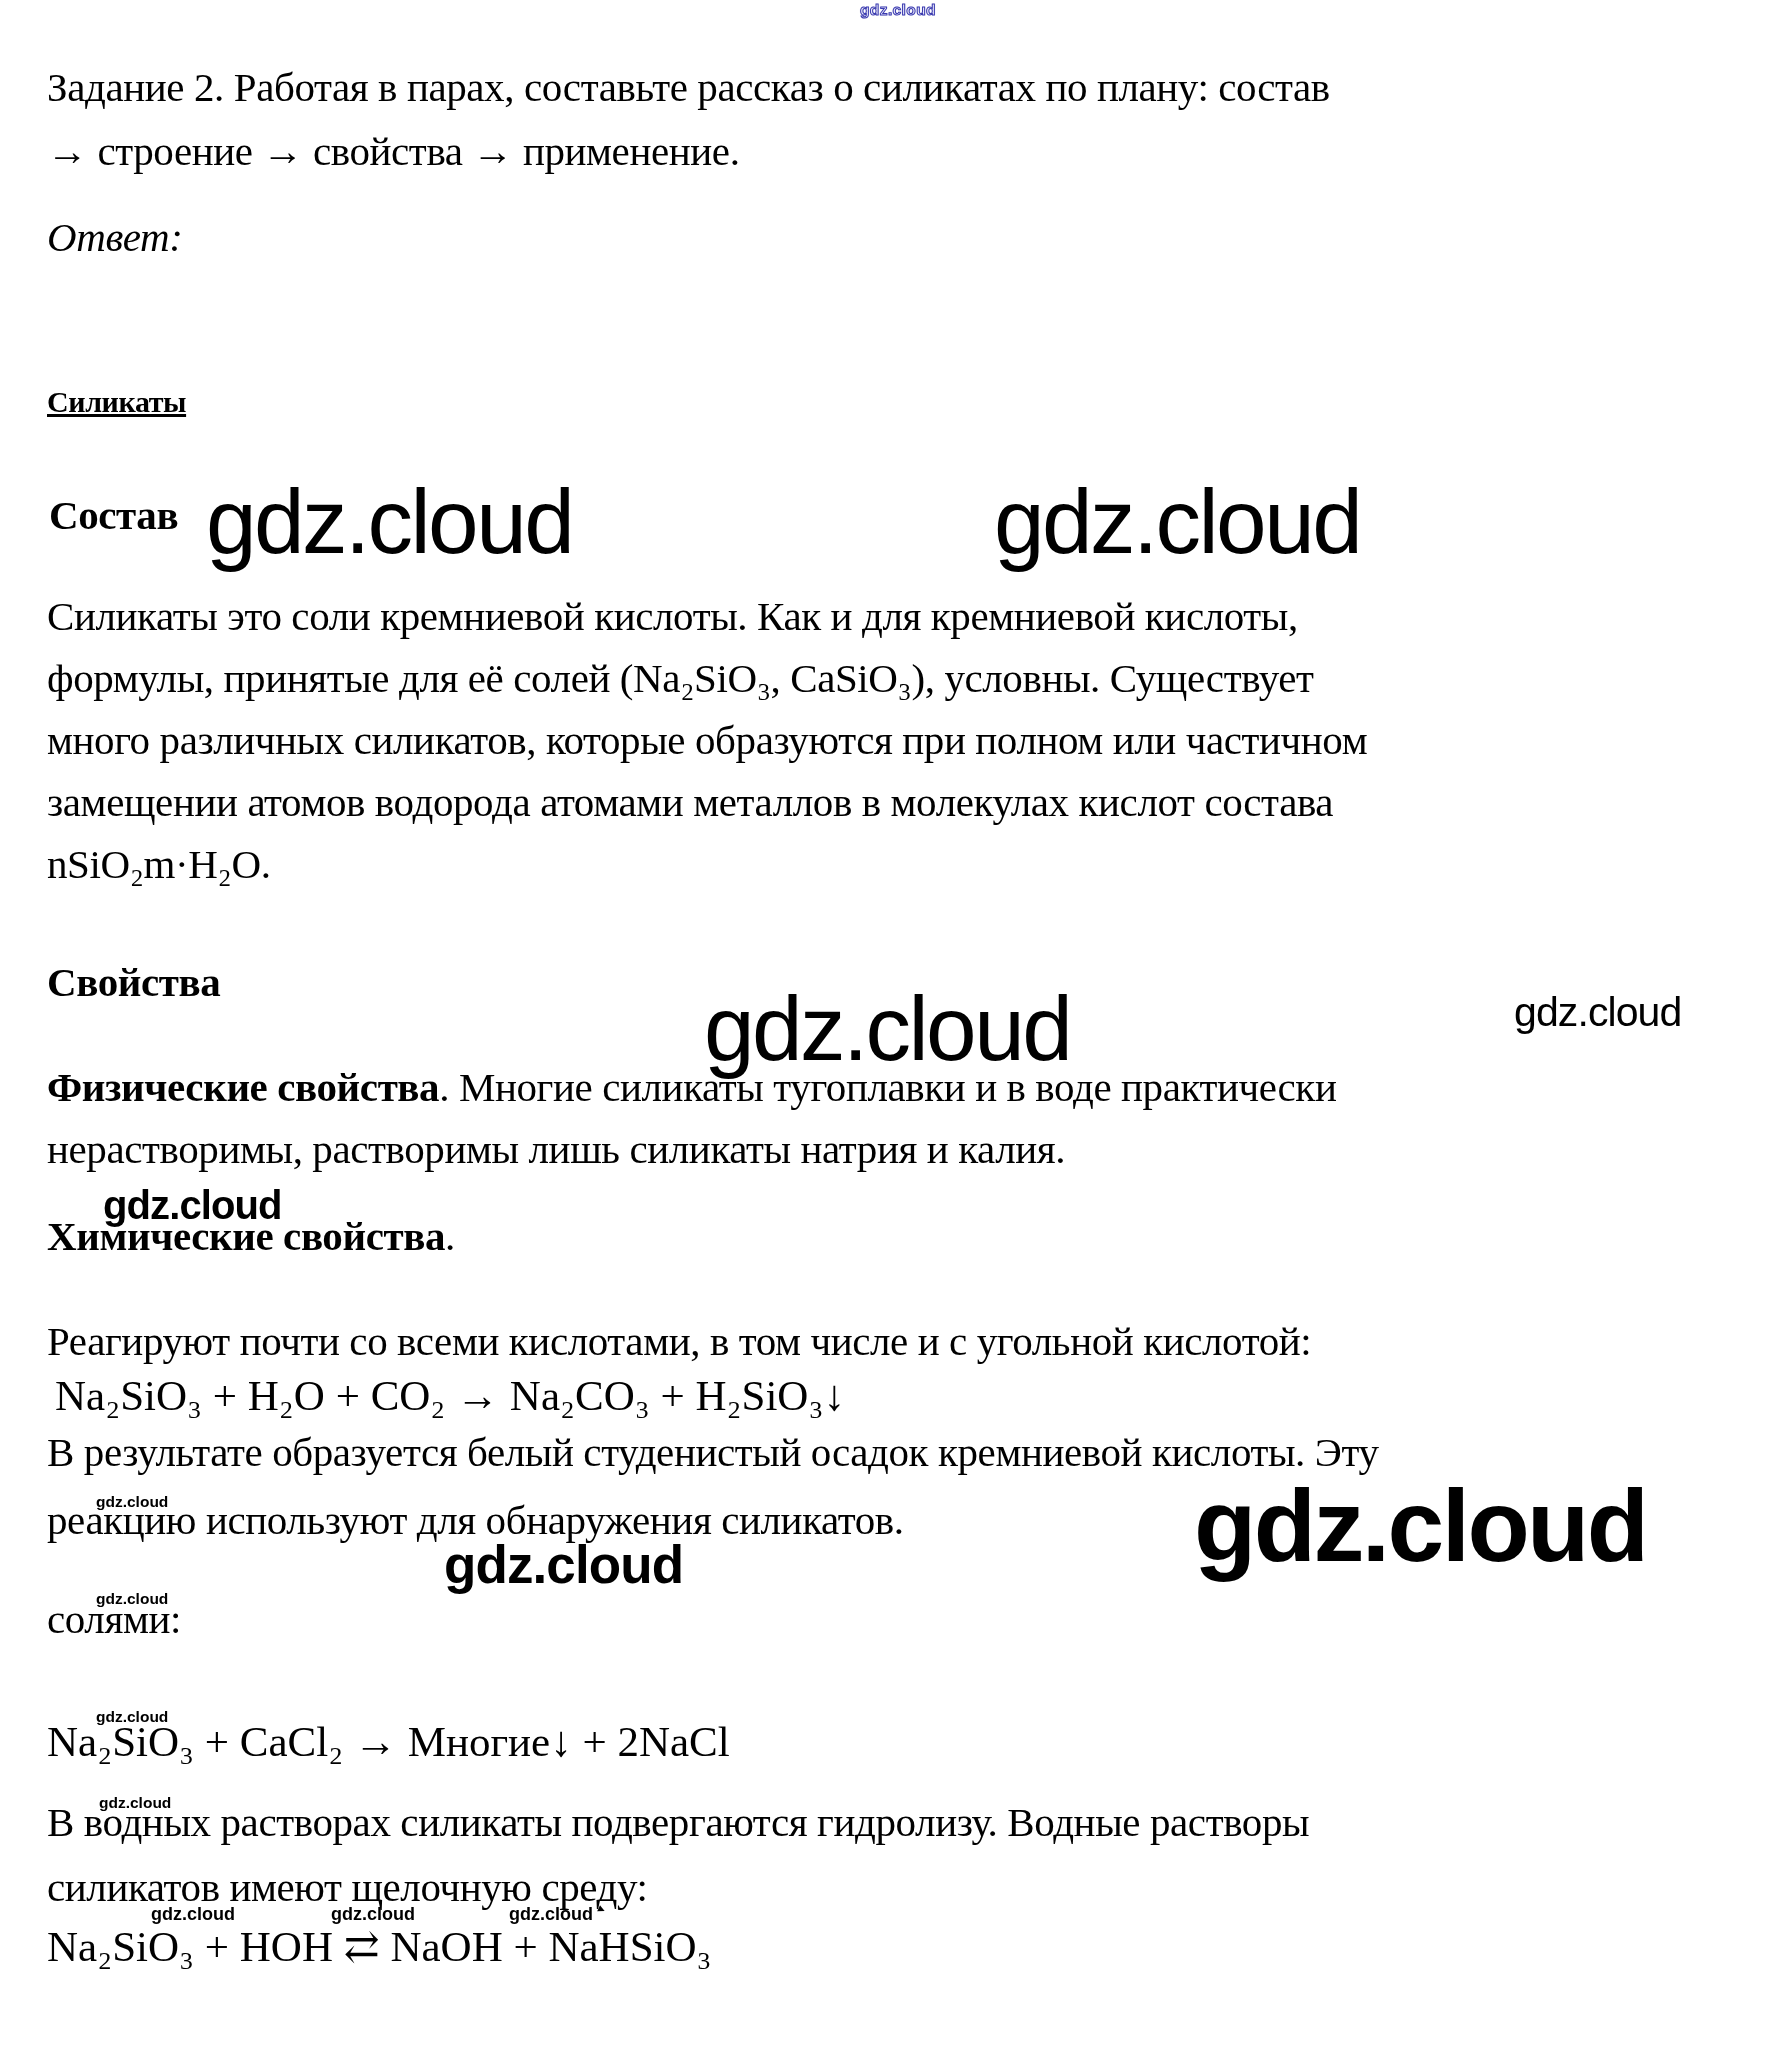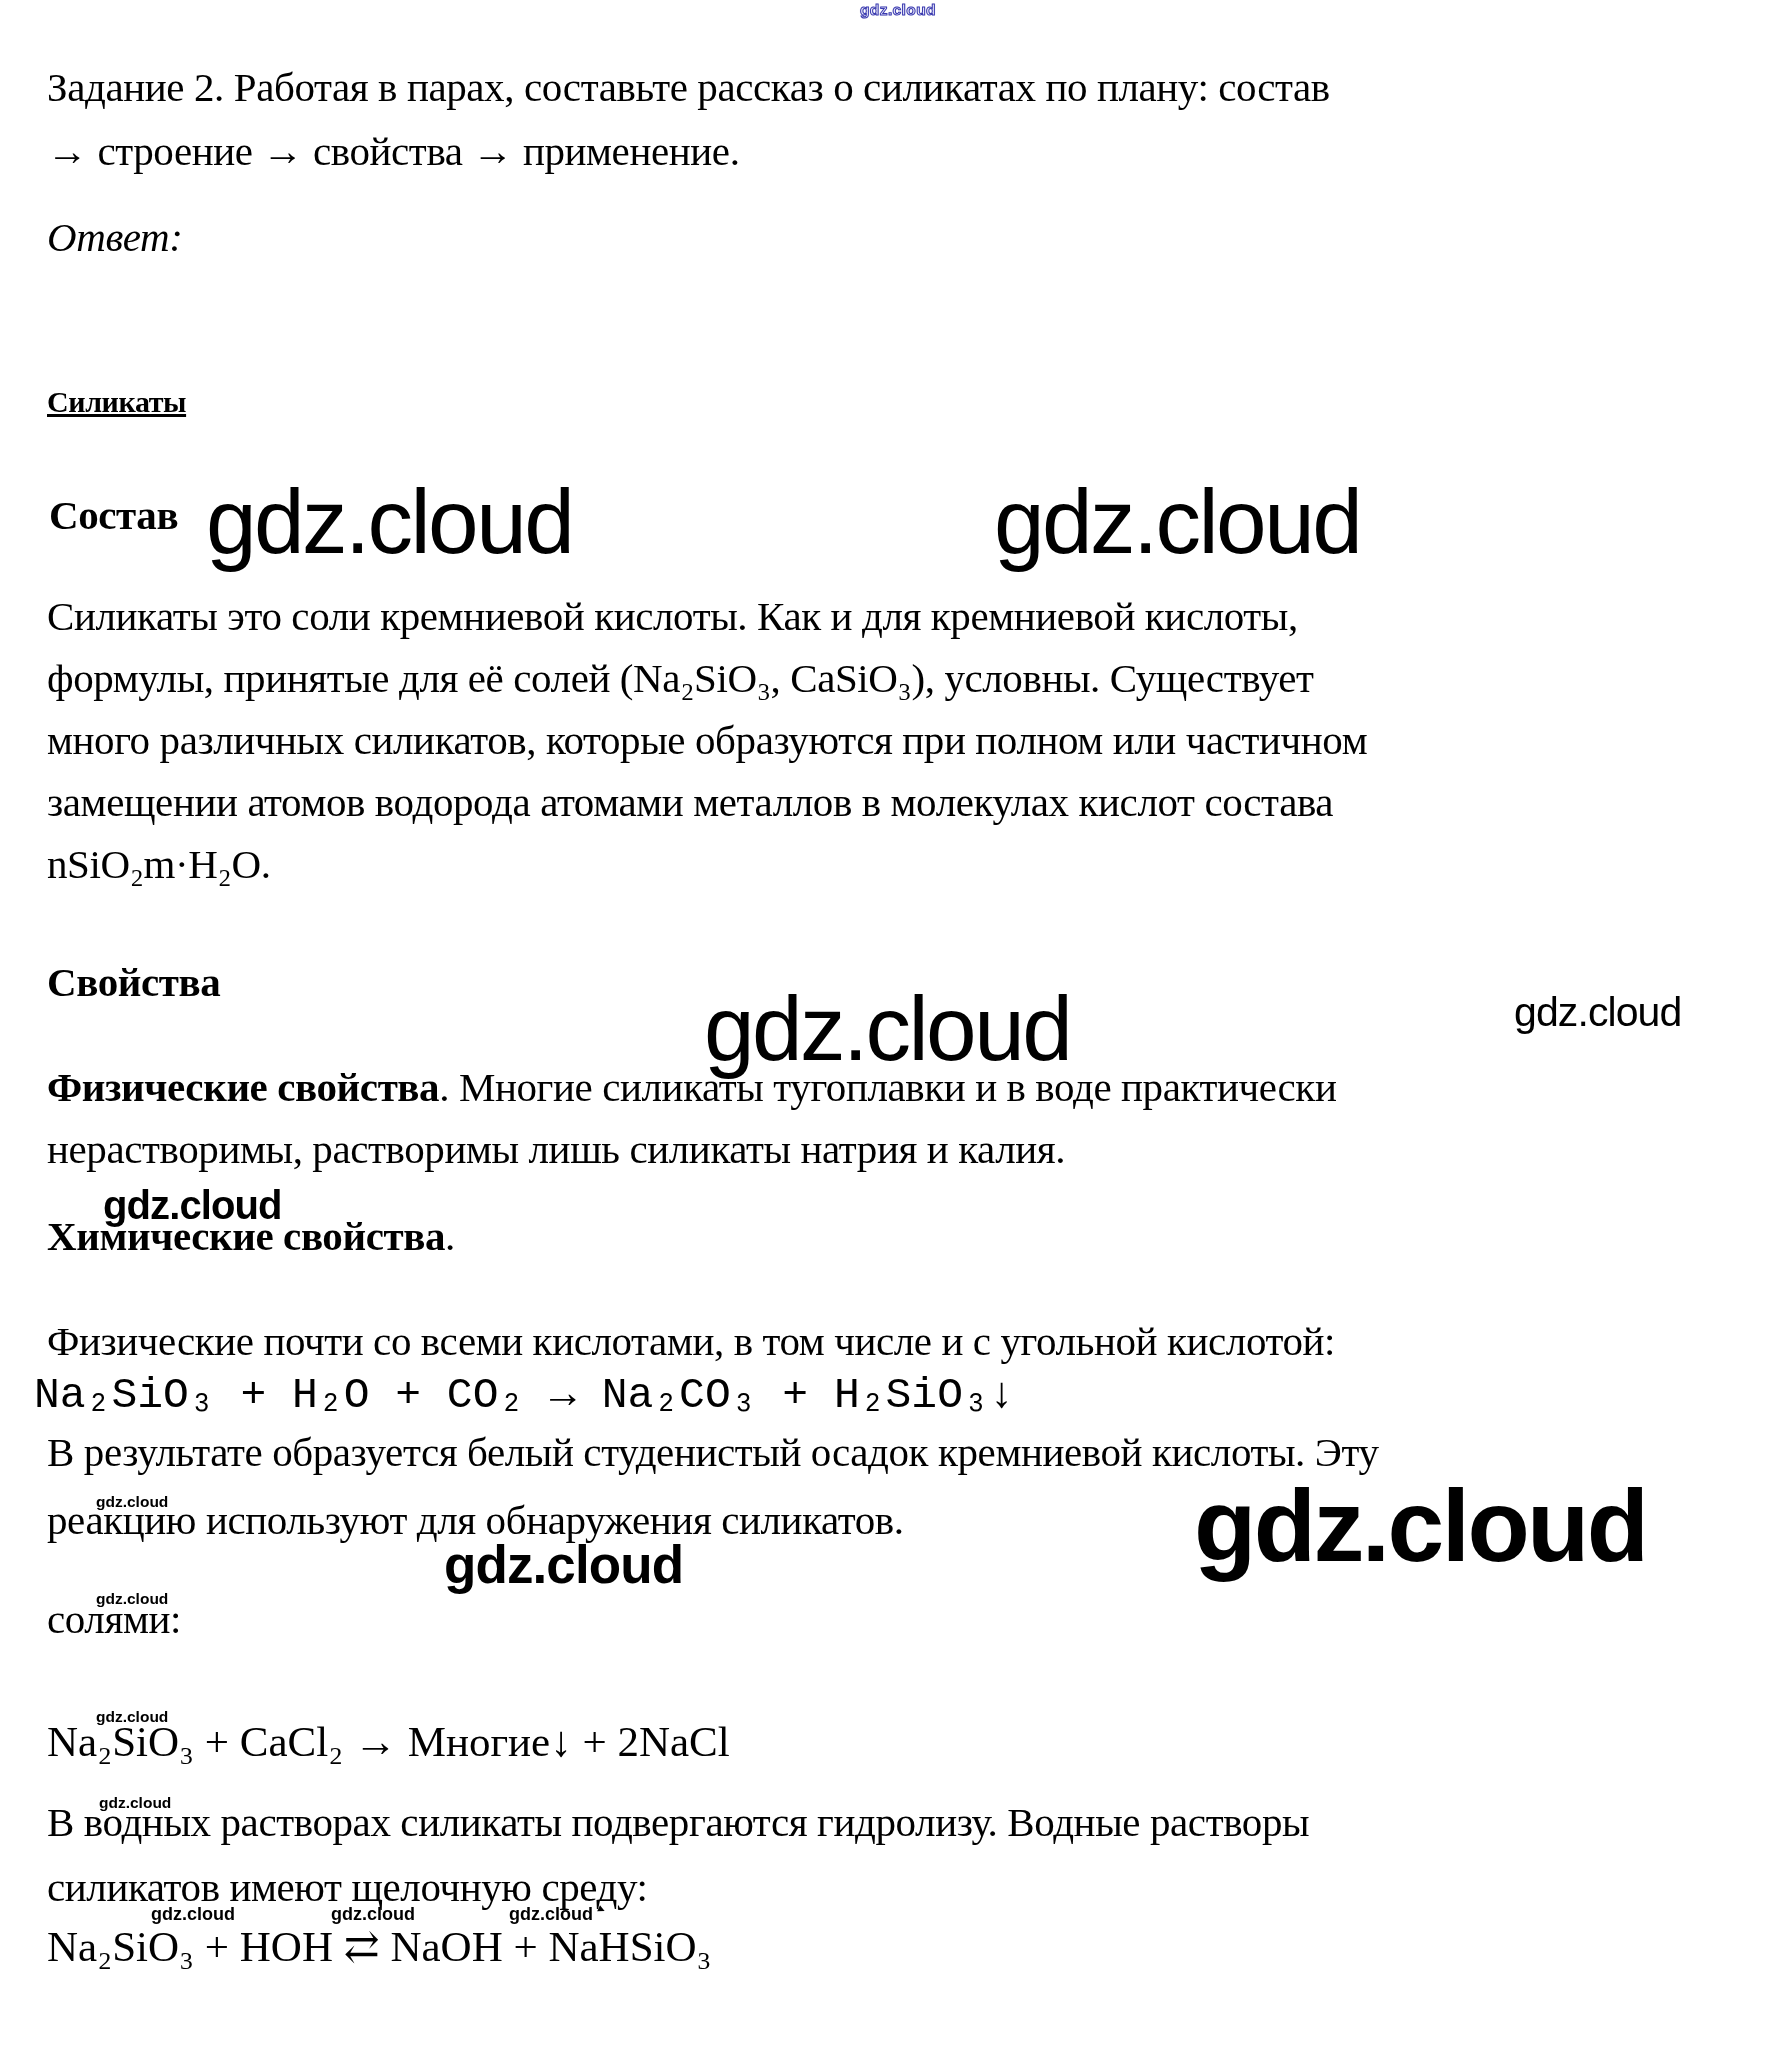--- a/index.html
+++ b/index.html
@@ -87,23 +87,23 @@
 
   <div class="line h" style="left:47px; top:958px;">Свойства</div>
 
   <div class="block" style="left:47px; top:1056px; line-height:62px;">
     <div class="bl"><span class="b">Физические свойства</span><span>. Многие силикаты тугоплавки и в воде практически</span></div>
     <div class="bl">нерастворимы, растворимы лишь силикаты натрия и калия.</div>
   </div>
 
   <div class="line" style="left:47px; top:1212px;"><span class="b">Химические свойства</span><span>.</span></div>
 
-  <div class="line" style="left:47px; top:1317px;">Физические почти со всеми кислотами, в том числе и с угольной кислотой:</div>
+  <div class="line" style="left:47px; top:1317px;">Реагируют почти со всеми кислотами, в том числе и с угольной кислотой:</div>
 
-  <div class="line eq" style="left:34px; top:1370px;font-family:Liberation Mono, monospace;">Na₂SiO₃ + H₂O + CO₂ → Na₂CO₃ + H₂SiO₃↓</div>
+  <div class="line eq" style="left:55px; top:1370px;">Na₂SiO₃ + H₂O + CO₂ → Na₂CO₃ + H₂SiO₃↓</div>
 
   <div class="line" style="left:47px; top:1428px;">В результате образуется белый студенистый осадок кремниевой кислоты. Эту</div>
   <div class="line" style="left:47px; top:1496px;">реакцию используют для обнаружения силикатов.</div>
 
   <div class="block" style="left:47px; top:1587px; line-height:65px;">
     <div class="bl">солями:</div>
   </div>
 
   <div class="line eq" style="left:47px; top:1716px;">Na₂SiO₃ + CaCl₂ → Многие↓ + 2NaCl</div>
 

